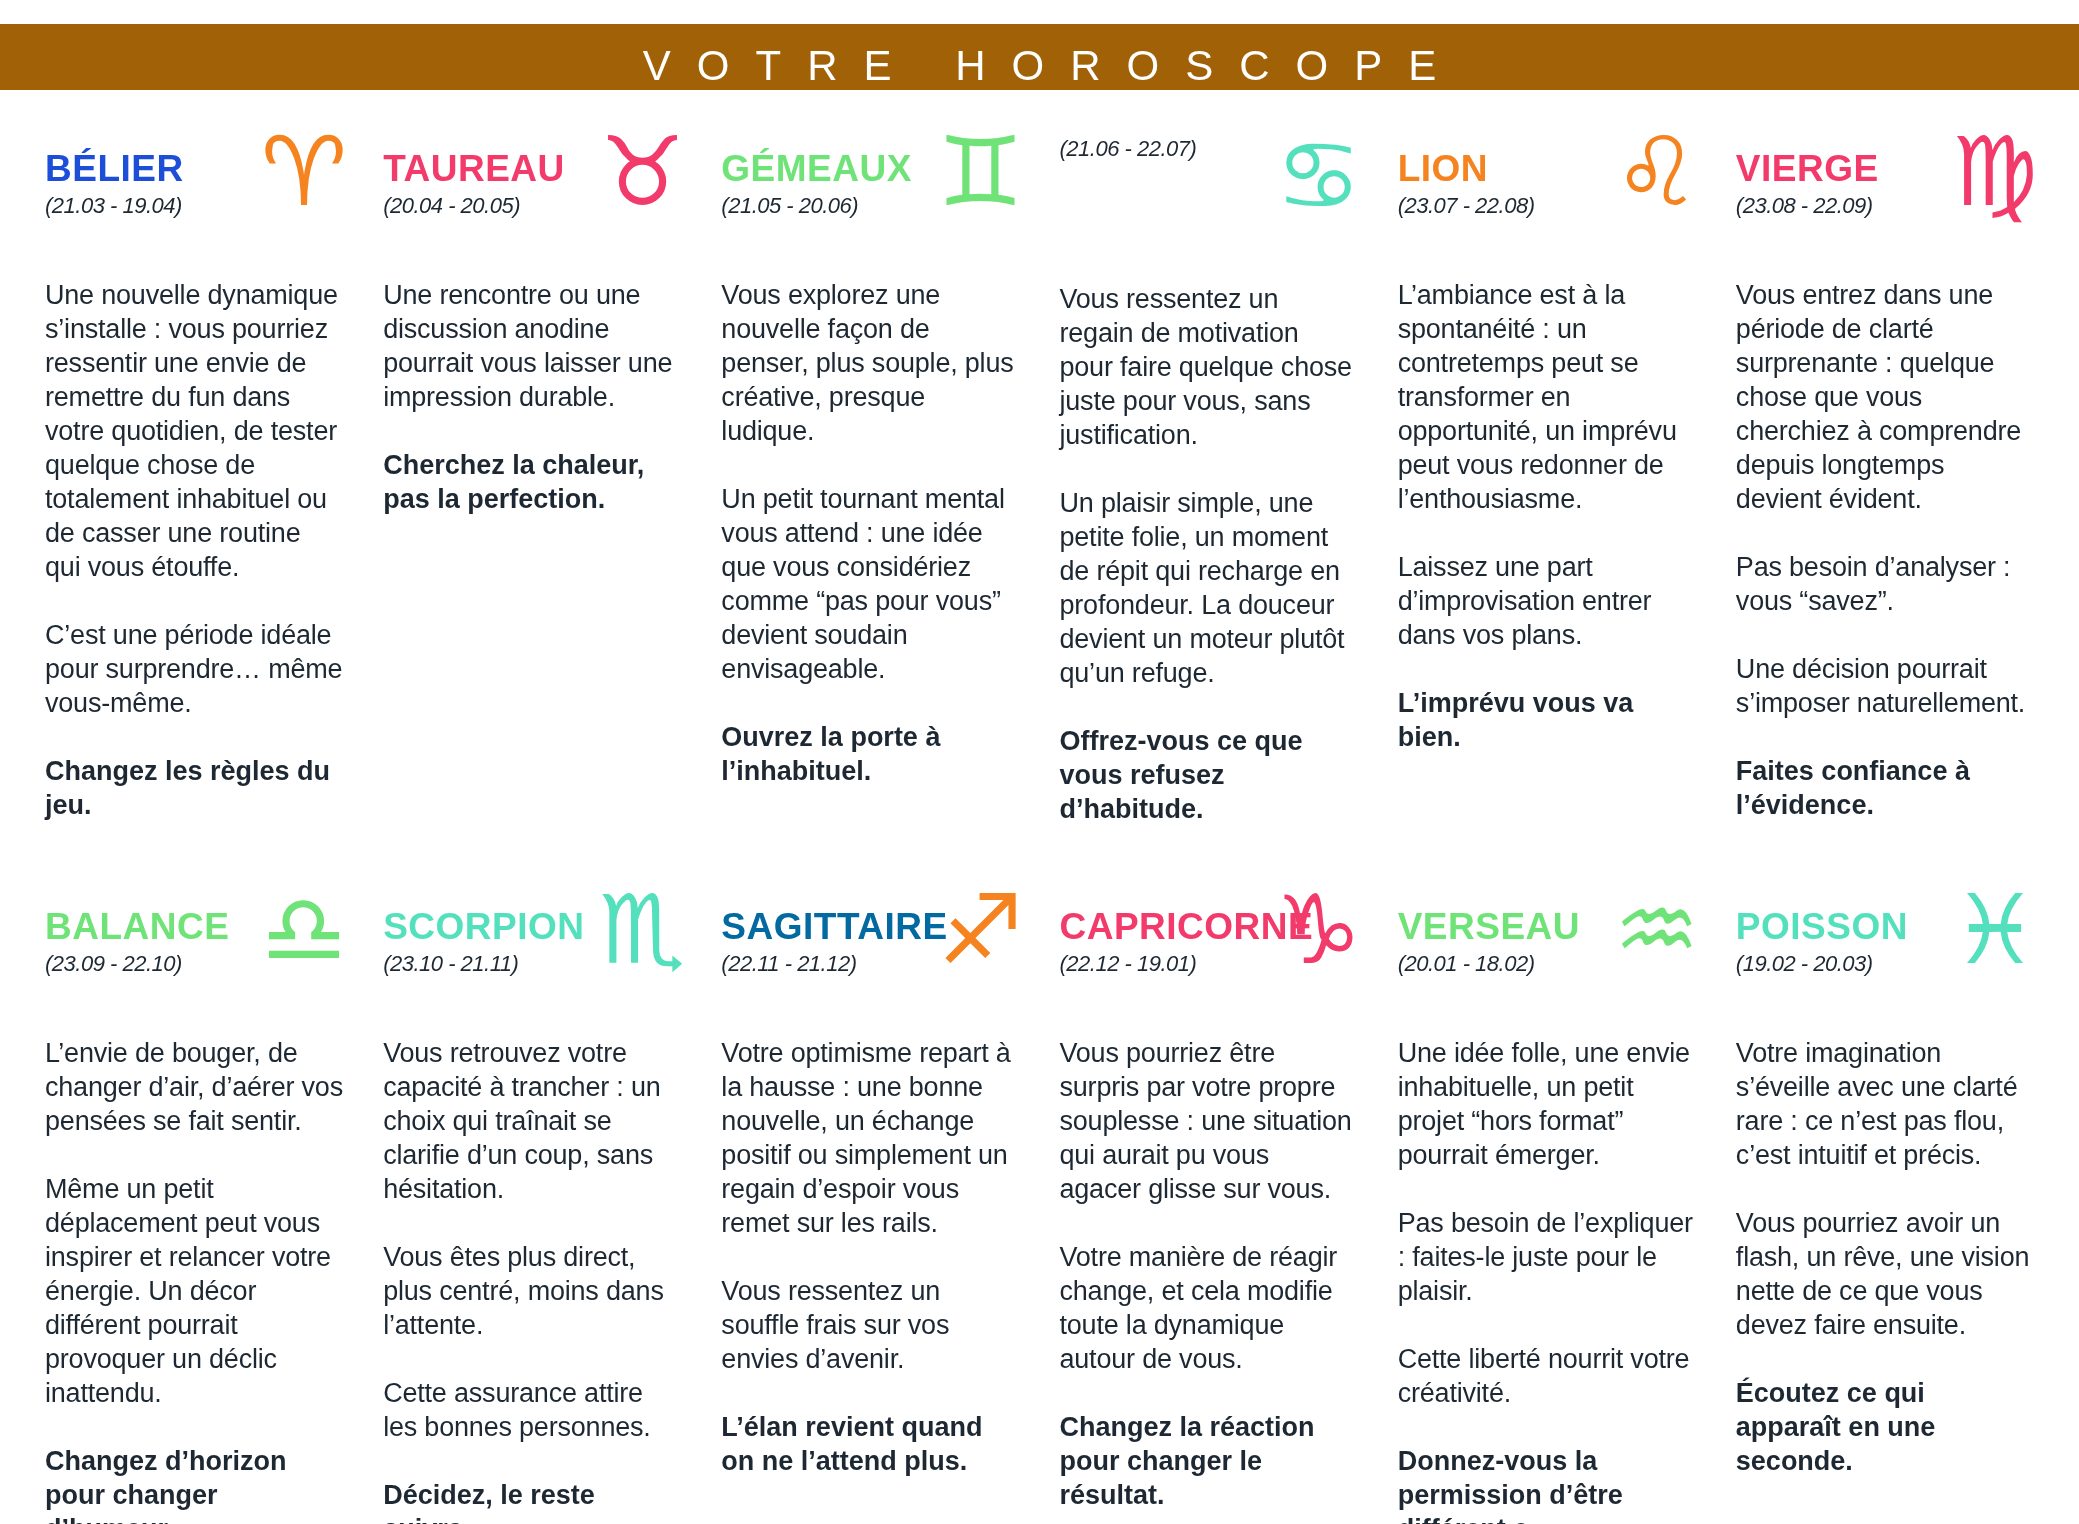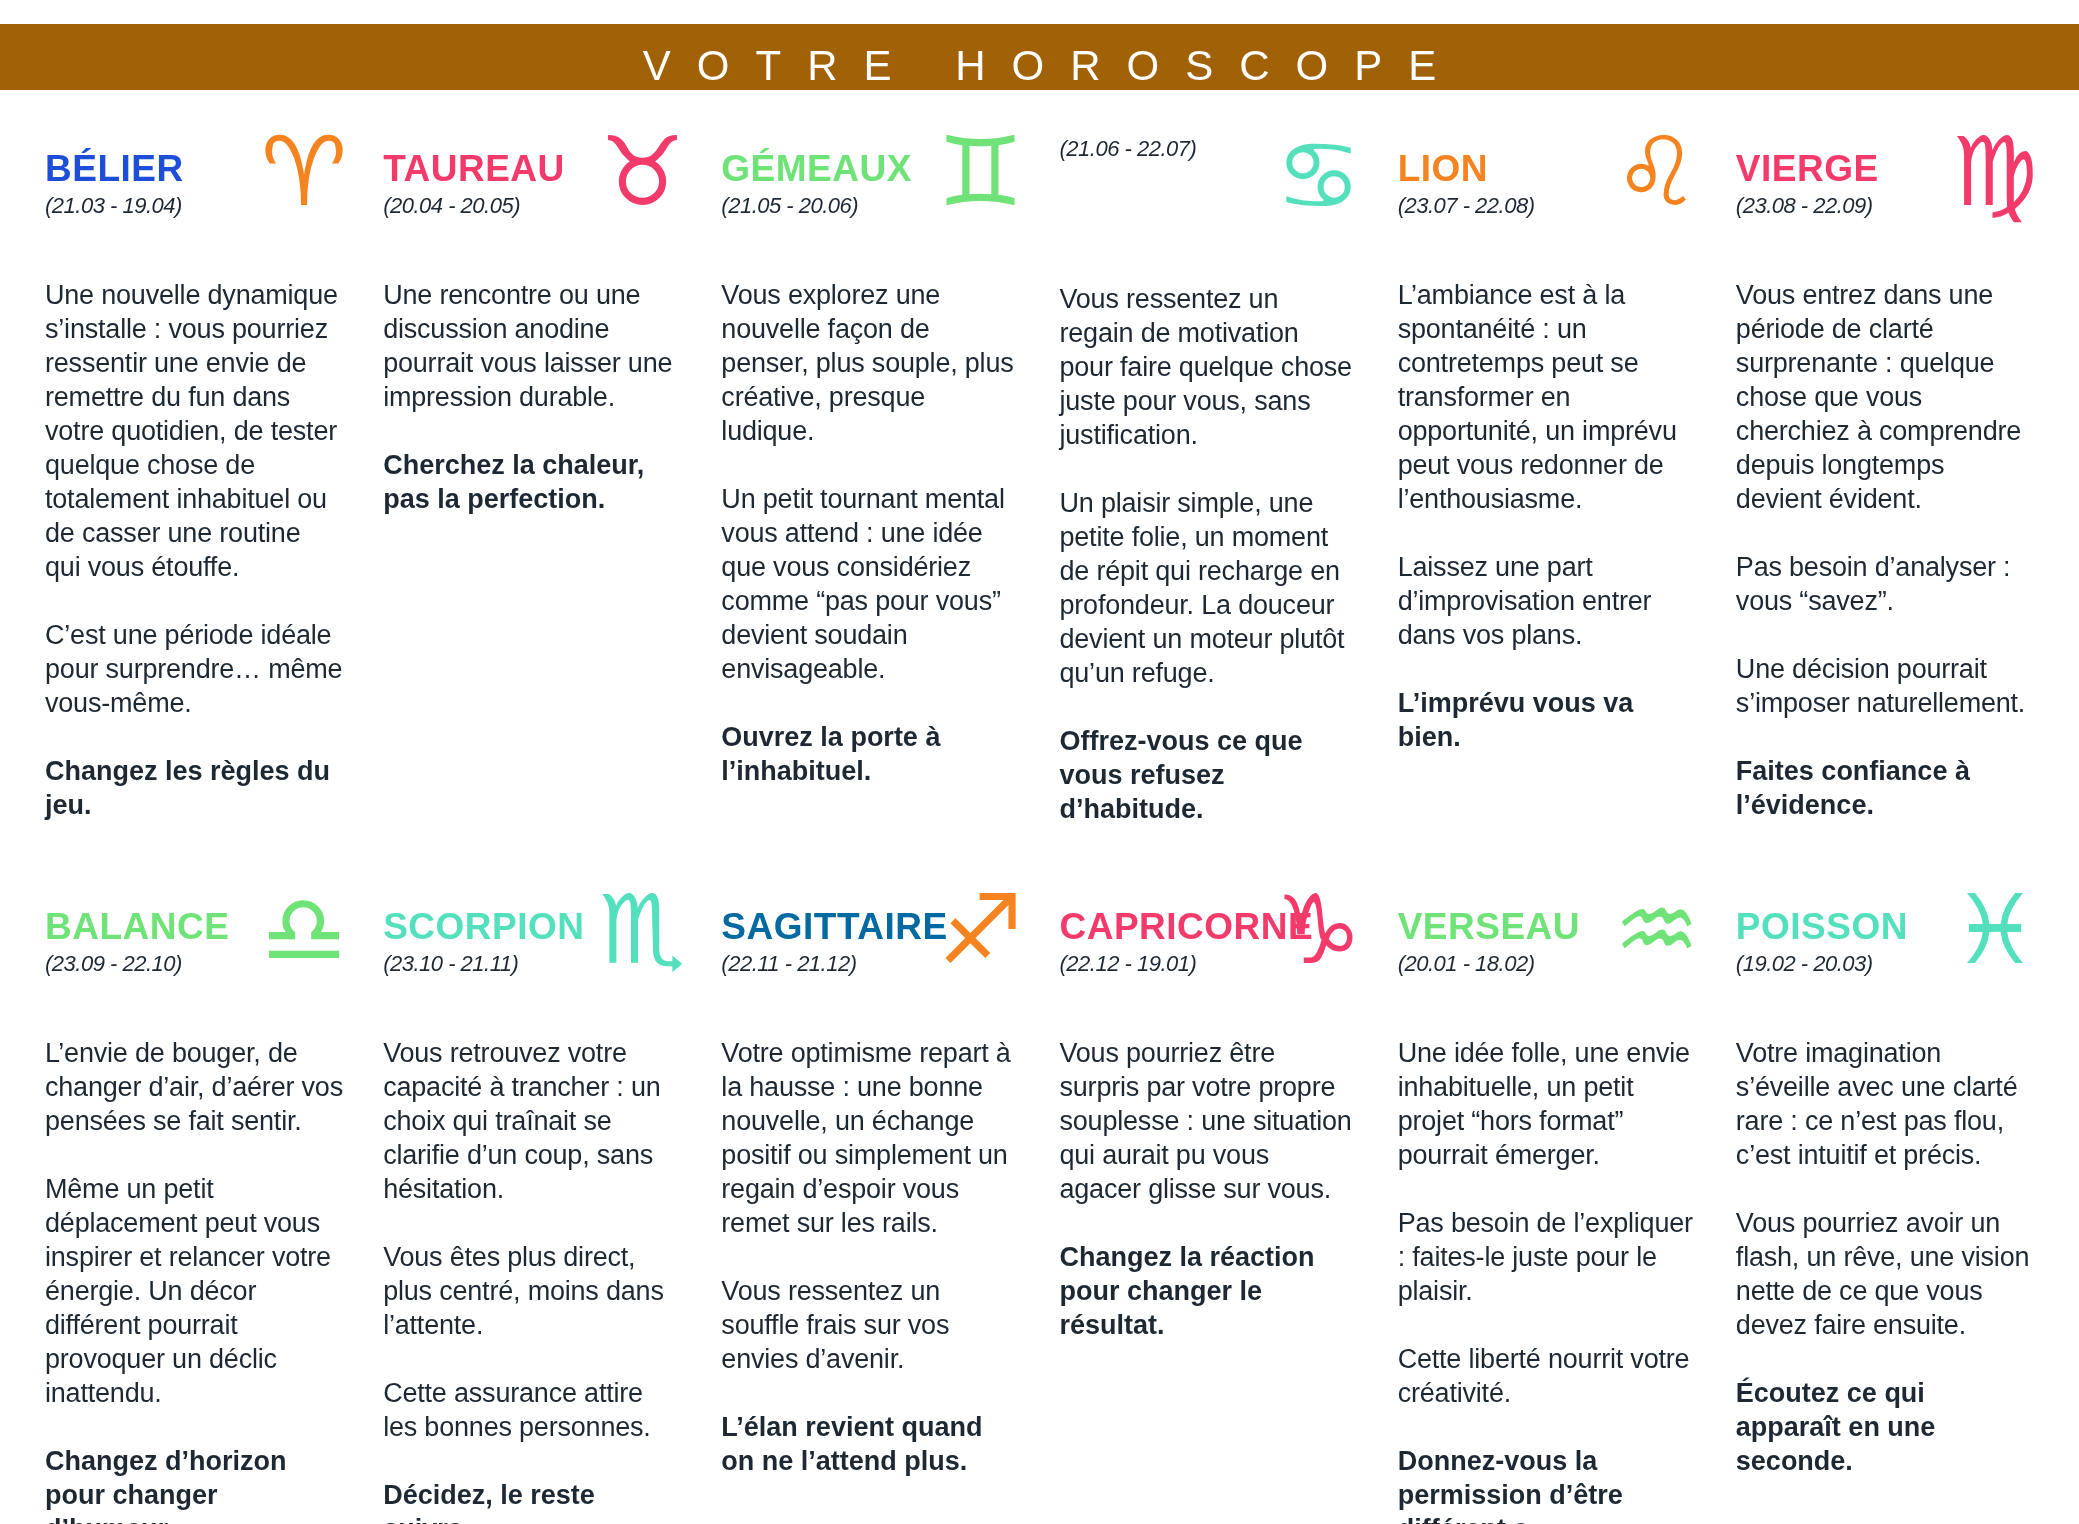--- a/index.html
+++ b/index.html
@@ -226,20 +226,21 @@
       <section class="sign">
         <header class="sign-header">
           <div class="sign-titles">
             <h2 class="sign-name" style="color: rgb(242, 58, 107);">CAPRICORNE</h2>
             <p class="sign-dates">(22.12 - 19.01)</p>
           </div>
           <span class="sign-icon" style="color: rgb(242, 58, 107);">♑</span>
         </header>
         <div class="sign-body">
           <p>Vous pourriez être surpris par votre propre souplesse : une situation qui aurait pu vous agacer glisse sur vous.</p>
+          <p>Votre manière de réagir change, et cela modifie toute la dynamique autour de vous.</p>
           <p class="highlight">Changez la réaction pour changer le résultat.</p>
         </div>
       </section>
       <section class="sign">
         <header class="sign-header">
           <div class="sign-titles">
             <h2 class="sign-name" style="color: rgb(111, 227, 119);">VERSEAU</h2>
             <p class="sign-dates">(20.01 - 18.02)</p>
           </div>
           <span class="sign-icon" style="color: rgb(111, 227, 119);">♒</span>

